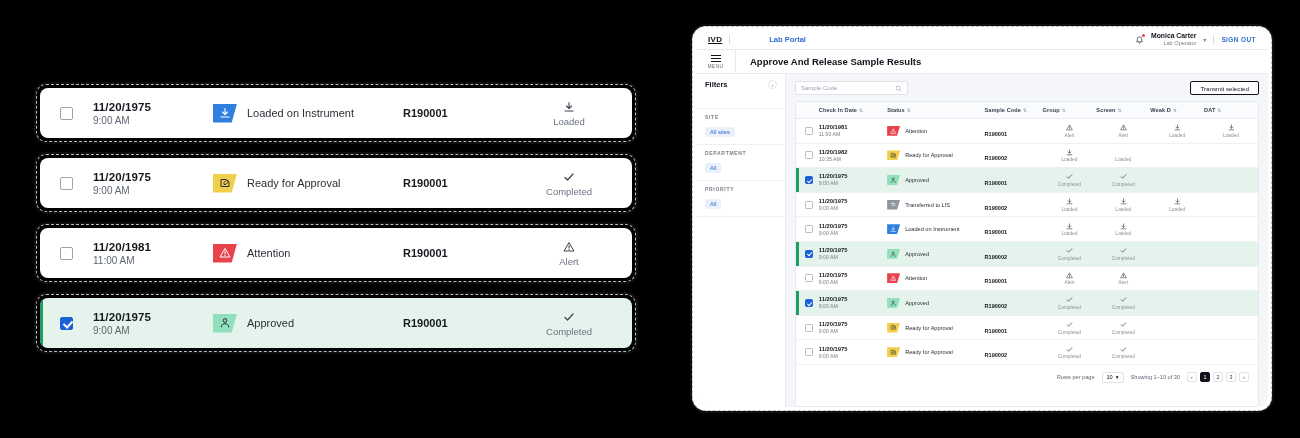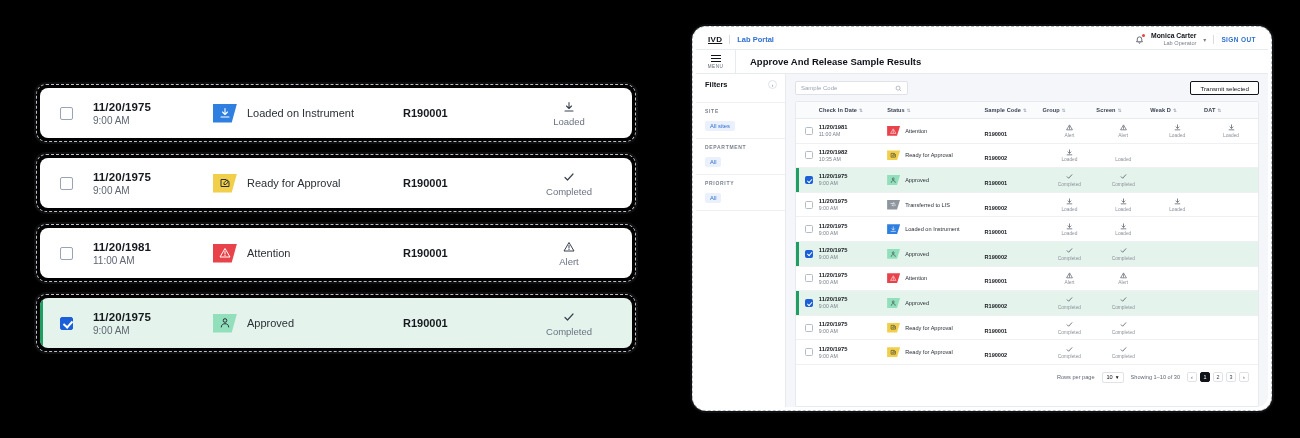--- a/index.html
+++ b/index.html
@@ -97,21 +97,21 @@
     display: flex; flex-direction: column;
   }
 
   
   .topbar {
     height: 20px; background: #fff; border-bottom: 1px solid #e7eaef;
     display: flex; align-items: center; padding: 0 12px; flex: 0 0 auto;
   }
   .brand { font-size: 8px; font-weight: bold; color: #10131a; letter-spacing: .3px; text-decoration: underline; }
   .brand-div { width: 1px; height: 9px; background: #d7dbe2; margin: 0 7px; }
-  .portal { font-size: 7.5px; font-weight: bold; color: #2f6fd0; }
+  .portal { font-size: 7.5px; font-weight: bold; color: #2f6fd0; margin-left: 32px; }
   .topbar-right { margin-left: auto; display: flex; align-items: center; gap: 7px; }
   .bell { position: relative; width: 9px; height: 10px; }
   .bell svg { width: 9px; height: 9px; display: block; }
   .bell .dot { position: absolute; right: -1px; top: -1px; width: 3px; height: 3px; border-radius: 50%; background: #e8434a; }
   .who { line-height: 1.25; text-align: right; }
   .who .n { font-size: 6.8px; font-weight: bold; color: #10131a; }
   .who .r { font-size: 5.6px; color: #7a818c; }
   .caret { font-size: 6px; color: #7a818c; }
   .topbar-div { width: 1px; height: 9px; background: #d7dbe2; }
   .signout { font-size: 6.5px; font-weight: bold; color: #2f6fd0; letter-spacing: .4px; }
@@ -131,21 +131,21 @@
   .menu-btn .mlbl { font-size: 4.6px; color: #5f6672; letter-spacing: .5px; }
   .page-title { font-size: 9.5px; font-weight: bold; color: #10131a; padding-left: 14px; }
 
   
   .body-split { flex: 1 1 auto; display: flex; min-height: 0; }
 
   
   .filters { width: 90px; background: #fff; border-right: 1px solid #e7eaef; flex: 0 0 auto; }
   .filters-head {
     display: flex; align-items: center; justify-content: space-between;
-    padding: 6px 8px 13px 9px; border-bottom: 1px solid #eef0f4;
+    padding: 6px 8px 19px 9px; border-bottom: 1px solid #eef0f4;
   }
   .filters-head .t { font-size: 7.5px; font-weight: bold; color: #10131a; }
   .filters-head .chev {
     width: 9px; height: 9px; border-radius: 50%; border: 1px solid #dfe3e9;
     display: flex; align-items: center; justify-content: center;
     font-size: 5px; color: #7a818c;
   }
   .fgroup { padding: 5px 9px 6px 9px; border-bottom: 1px solid #eef0f4; }
   .fgroup .k { font-size: 5px; color: #7a818c; letter-spacing: .7px; font-weight: bold; }
   .chip {

